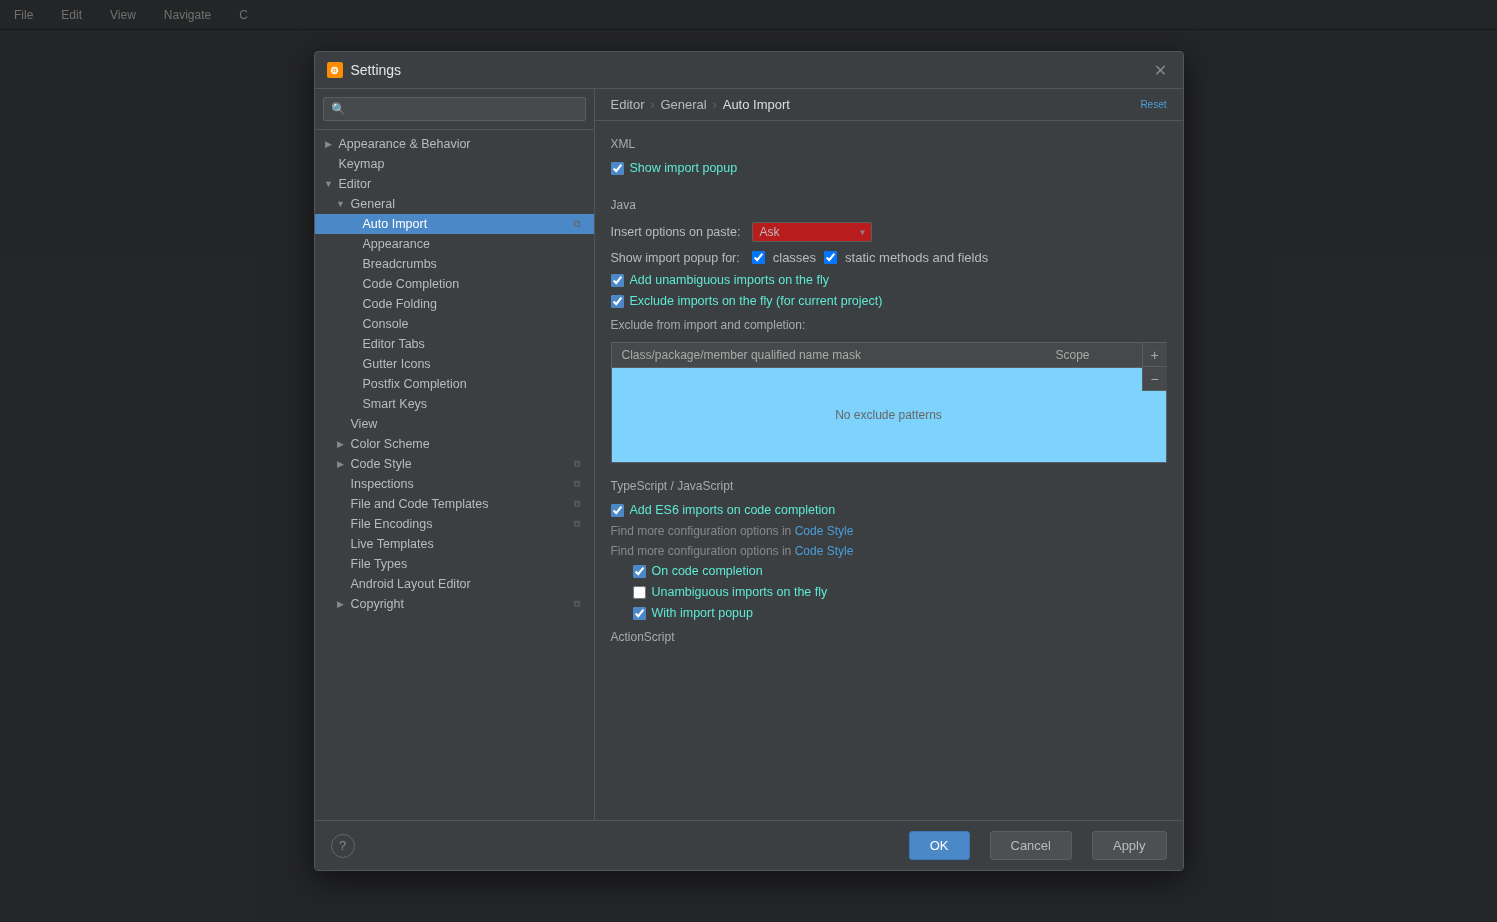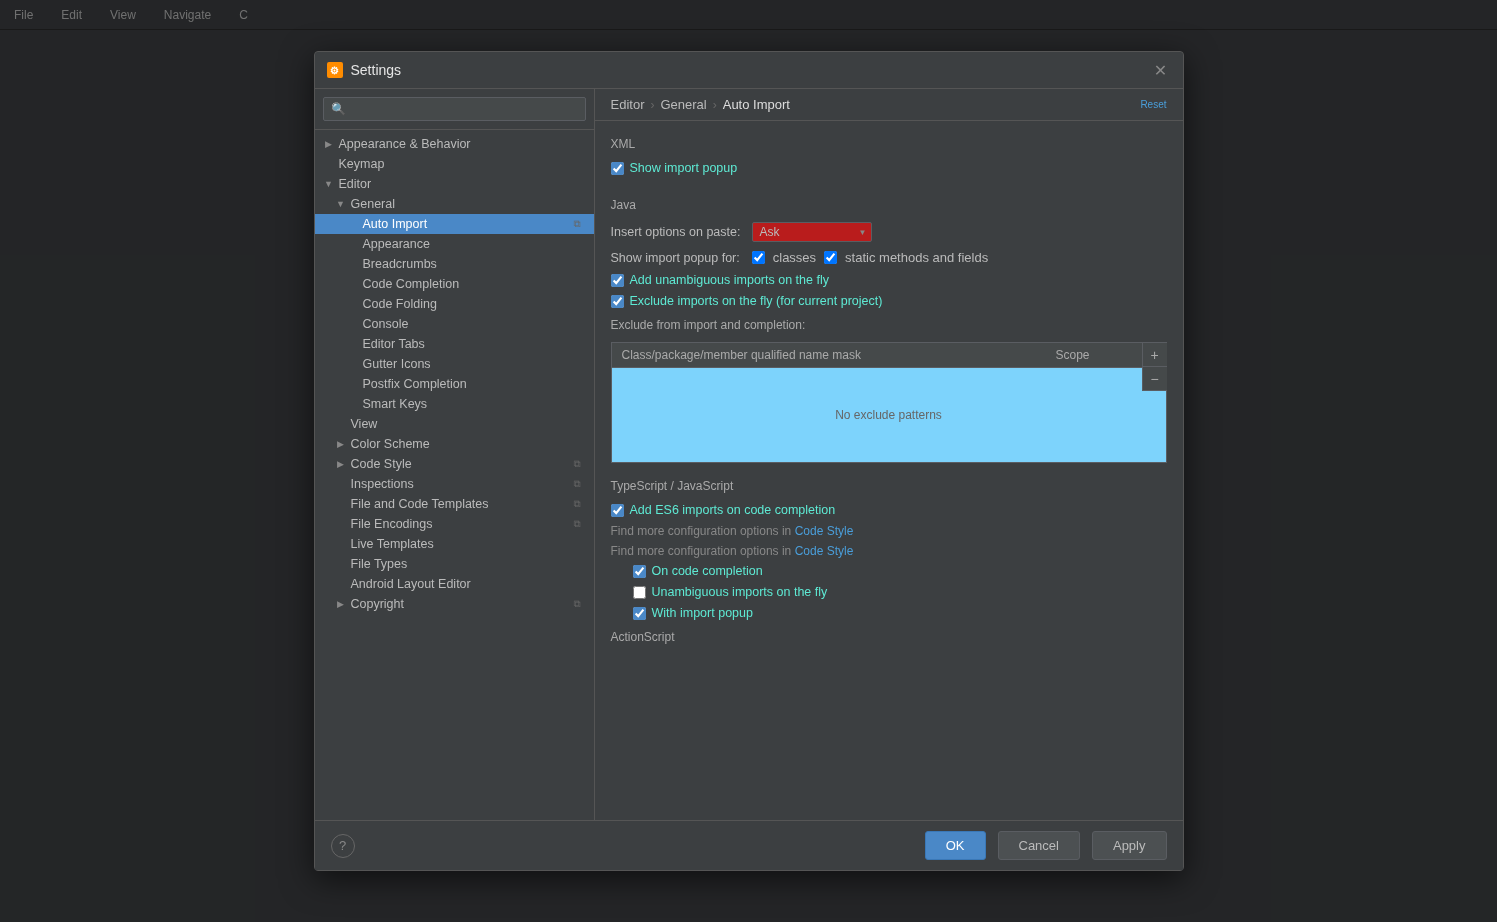--- a/index.html
+++ b/index.html
@@ -367,21 +367,21 @@
       display: flex;
       align-items: center;
       justify-content: center;
       color: #888;
       font-size: 13px;
       cursor: pointer;
     }
 
     .footer-buttons {
       display: flex;
-      gap: 12px;
+      gap: 20px;
     }
 
     .btn {
       padding: 6px 20px;
       font-size: 13px;
       border-radius: 3px;
       cursor: pointer;
       border: 1px solid transparent;
     }
 

